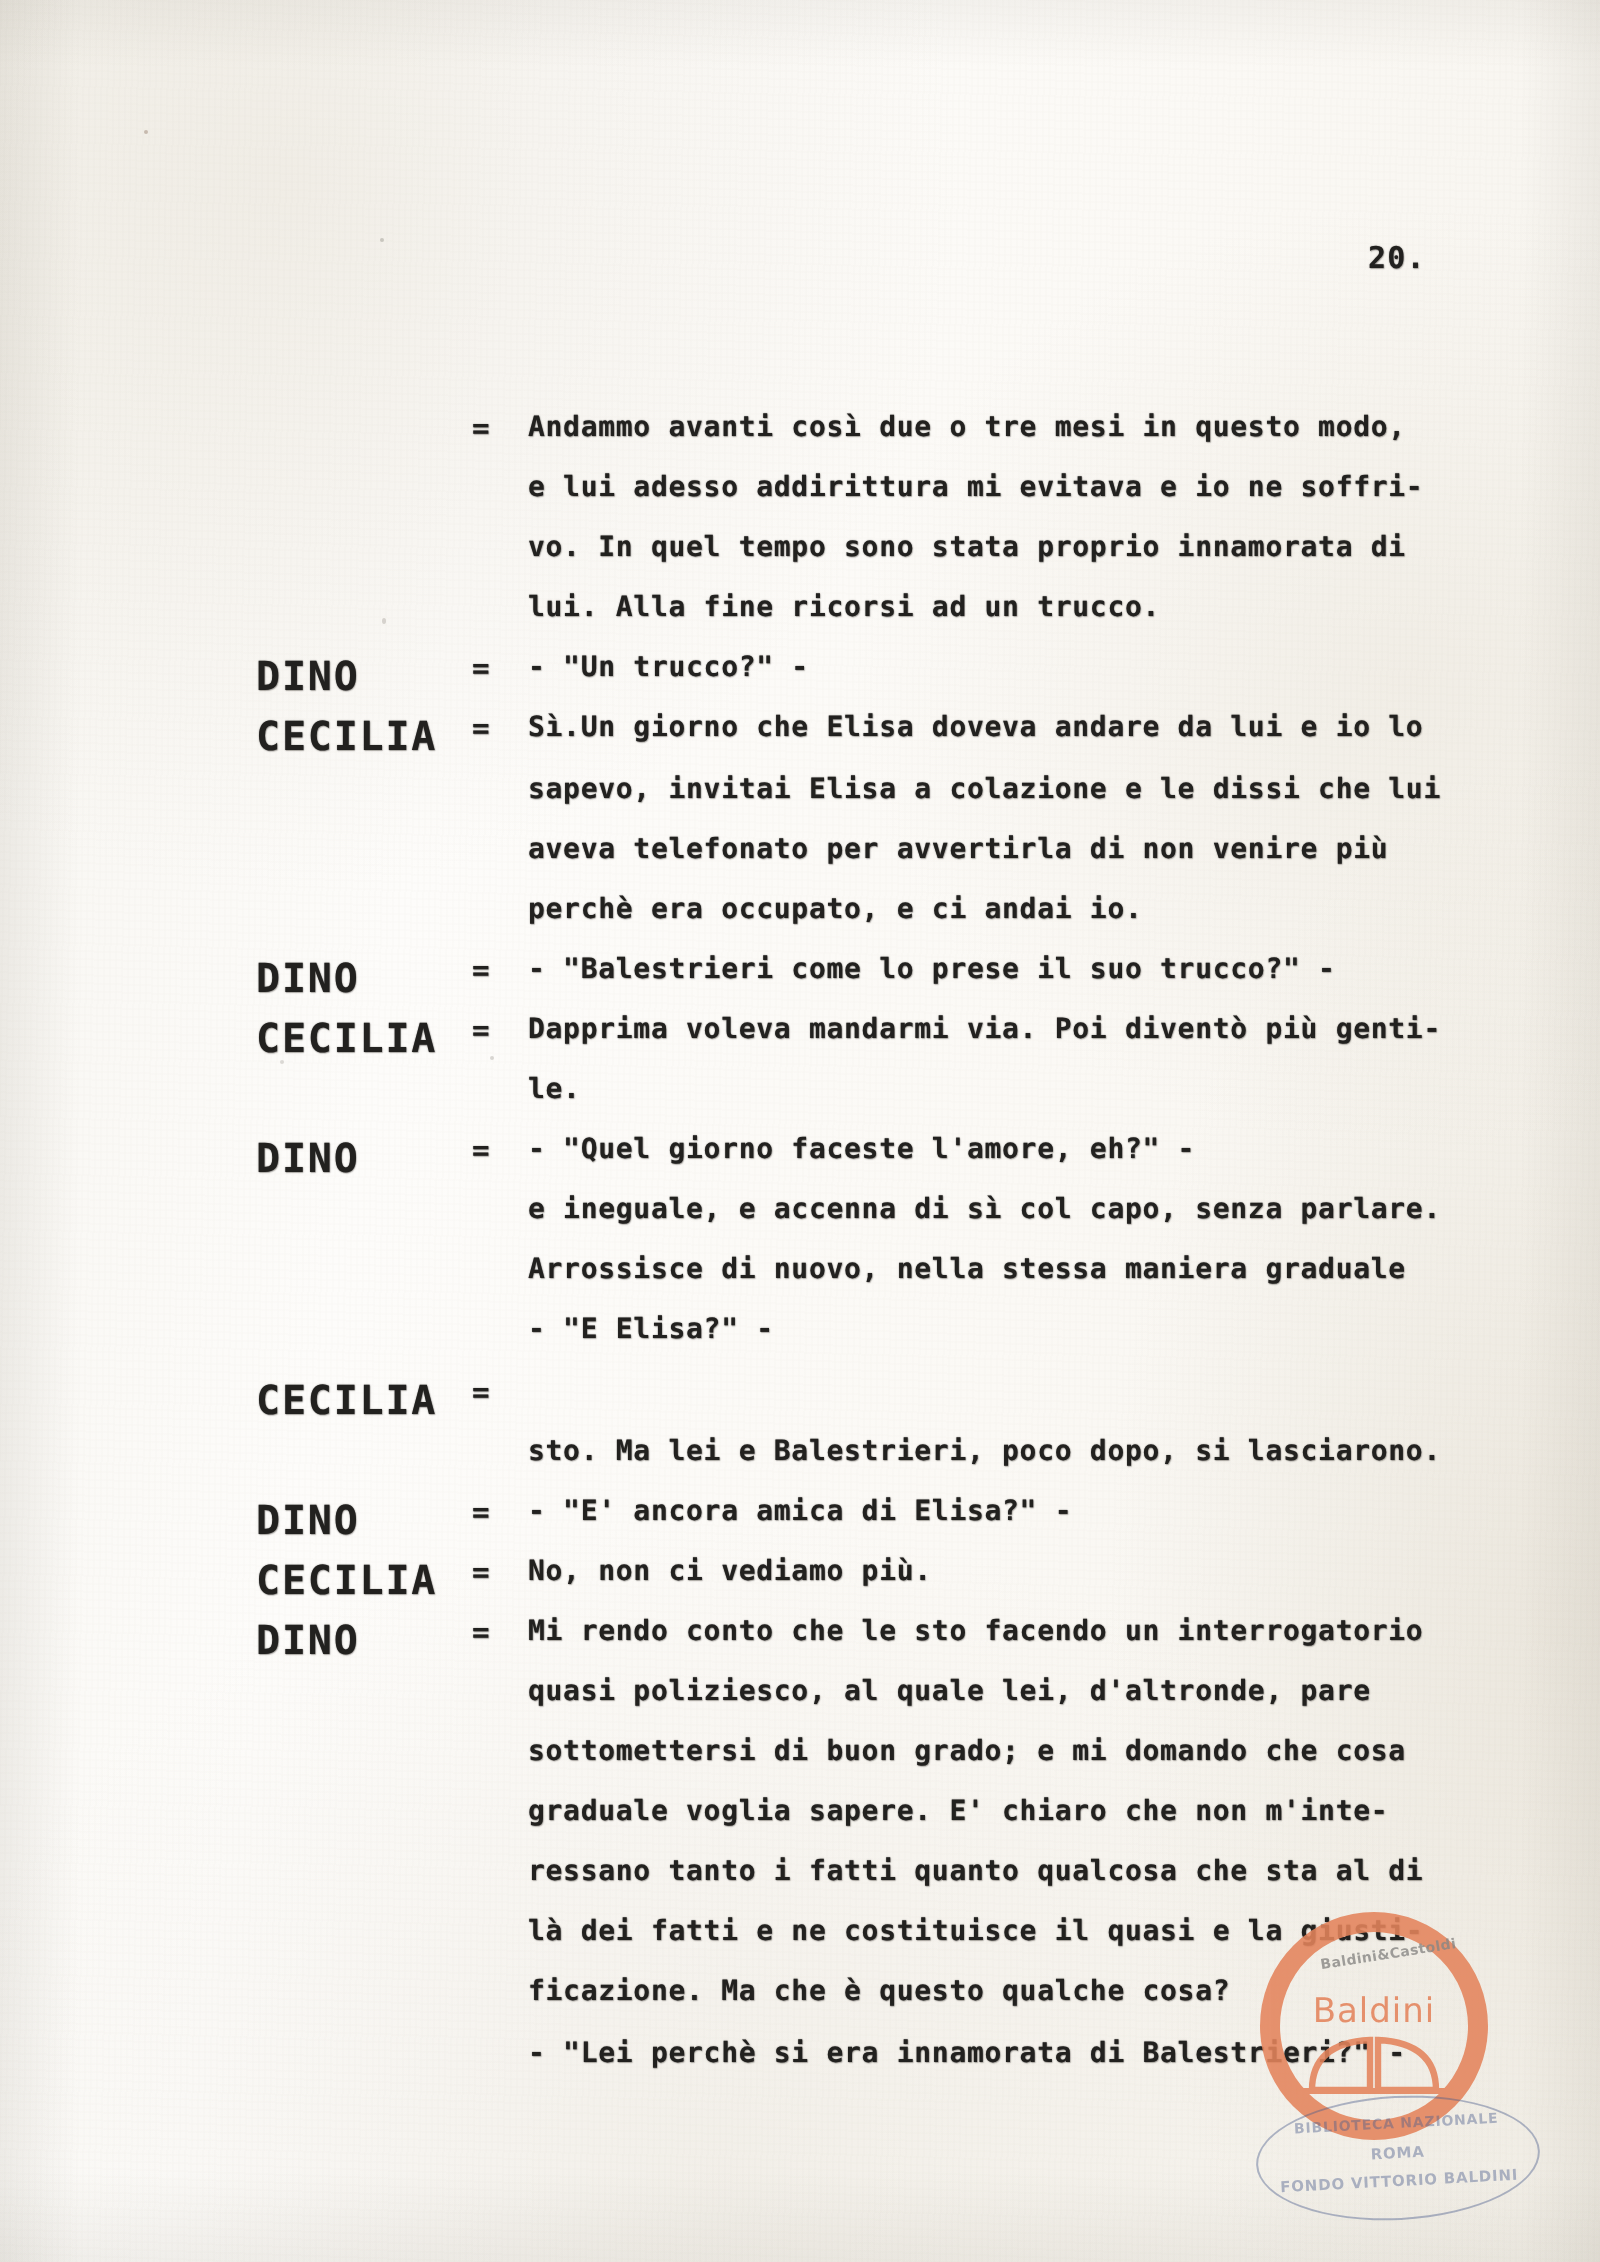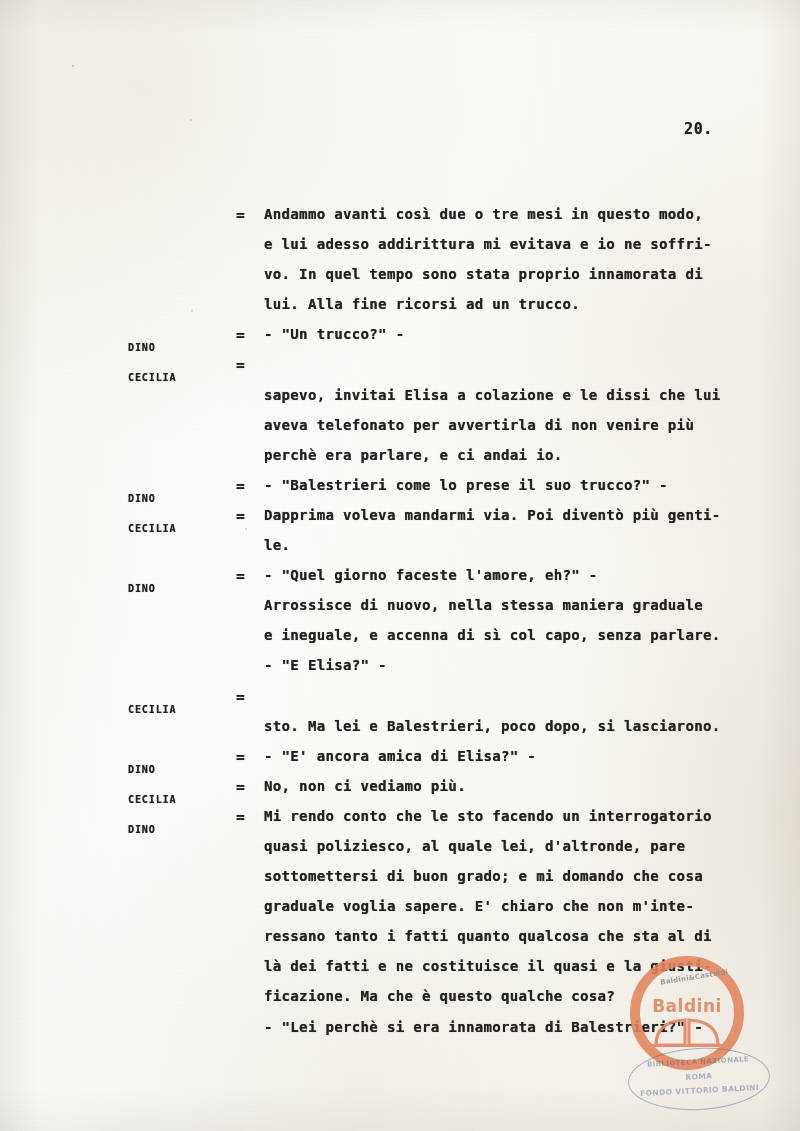--- a/index.html
+++ b/index.html
@@ -72,22 +72,22 @@
     top: 206px;
     width: 800px;
   }
   .line {
     position: relative;
     height: 30.1px;
   }
   .speaker {
     position: absolute;
     left: 128px;
-    top: 16px;
-    font-size: 10px;
+    top: 0;
+    font-size: 20px;
     letter-spacing: .9px;
   }
   .eq {
     position: absolute;
     left: 236px;
     top: 0;
     font-size: 14.6px;
   }
   .text {
     position: absolute;
@@ -116,21 +116,21 @@
     box-sizing: border-box;
   }
   .logo-word {
     position: absolute;
     left: 0;
     right: 0;
     top: 40px;
     text-align: center;
     color: #e4845c;
     font-family: "DejaVu Sans", sans-serif;
-    font-weight: 700;
+    font-weight: 400;
     font-size: 17px;
     letter-spacing: .5px;
   }
   .logo-book {
     position: absolute;
     left: 22px;
     top: 60px;
     width: 70px;
     height: 30px;
   }
@@ -230,35 +230,36 @@
         <span class="typed text">lui. Alla fine ricorsi ad un trucco.</span>
       </div>
     <div class="line">
         <span class="typed speaker">DINO</span>
         <span class="typed eq">=</span>
         <span class="typed text">- "Un trucco?" -</span>
       </div>
     <div class="line">
         <span class="typed speaker">CECILIA</span>
         <span class="typed eq">=</span>
+        <span class="typed text">Sì.Un giorno che Elisa doveva andare da lui e io lo</span>
       </div>
     <div class="line">
         <span class="typed speaker"></span>
         <span class="typed eq"></span>
         <span class="typed text">sapevo, invitai Elisa a colazione e le dissi che lui</span>
       </div>
     <div class="line">
         <span class="typed speaker"></span>
         <span class="typed eq"></span>
         <span class="typed text">aveva telefonato per avvertirla di non venire più</span>
       </div>
     <div class="line">
         <span class="typed speaker"></span>
         <span class="typed eq"></span>
-        <span class="typed text">perchè era parlare, e ci andai io.</span>
+        <span class="typed text">perchè era occupato, e ci andai io.</span>
       </div>
     <div class="line">
         <span class="typed speaker">DINO</span>
         <span class="typed eq">=</span>
         <span class="typed text">- "Balestrieri come lo prese il suo trucco?" -</span>
       </div>
     <div class="line">
         <span class="typed speaker">CECILIA</span>
         <span class="typed eq">=</span>
         <span class="typed text">Dapprima voleva mandarmi via. Poi diventò più genti-</span>
@@ -269,26 +270,26 @@
         <span class="typed text">le.</span>
       </div>
     <div class="line">
         <span class="typed speaker">DINO</span>
         <span class="typed eq">=</span>
         <span class="typed text">- "Quel giorno faceste l'amore, eh?" -</span>
       </div>
     <div class="line">
         <span class="typed speaker"></span>
         <span class="typed eq"></span>
+        <span class="typed text">e ineguale, e accenna di sì col capo, senza parlare.</span>
+      </div>
+    <div class="line">
+        <span class="typed speaker"></span>
+        <span class="typed eq"></span>
         <span class="typed text">Arrossisce di nuovo, nella stessa maniera graduale</span>
-      </div>
-    <div class="line">
-        <span class="typed speaker"></span>
-        <span class="typed eq"></span>
-        <span class="typed text">e ineguale, e accenna di sì col capo, senza parlare.</span>
       </div>
     <div class="line">
         <span class="typed speaker"></span>
         <span class="typed eq"></span>
         <span class="typed text">- "E Elisa?" -</span>
       </div>
     <div class="line">
         <span class="typed speaker">CECILIA</span>
         <span class="typed eq">=</span>
       </div>

